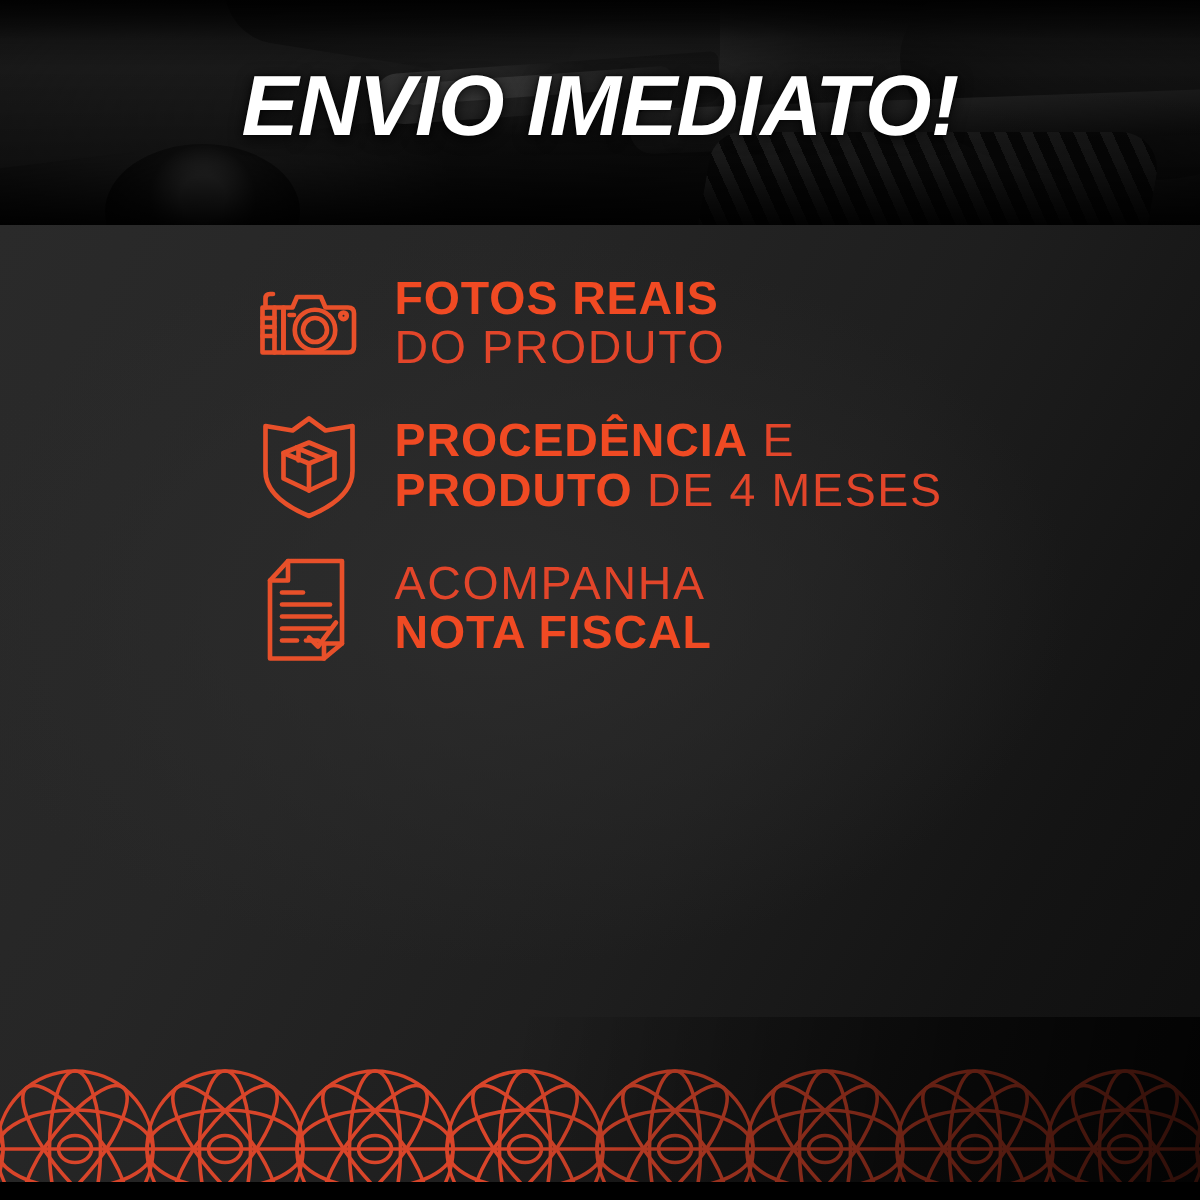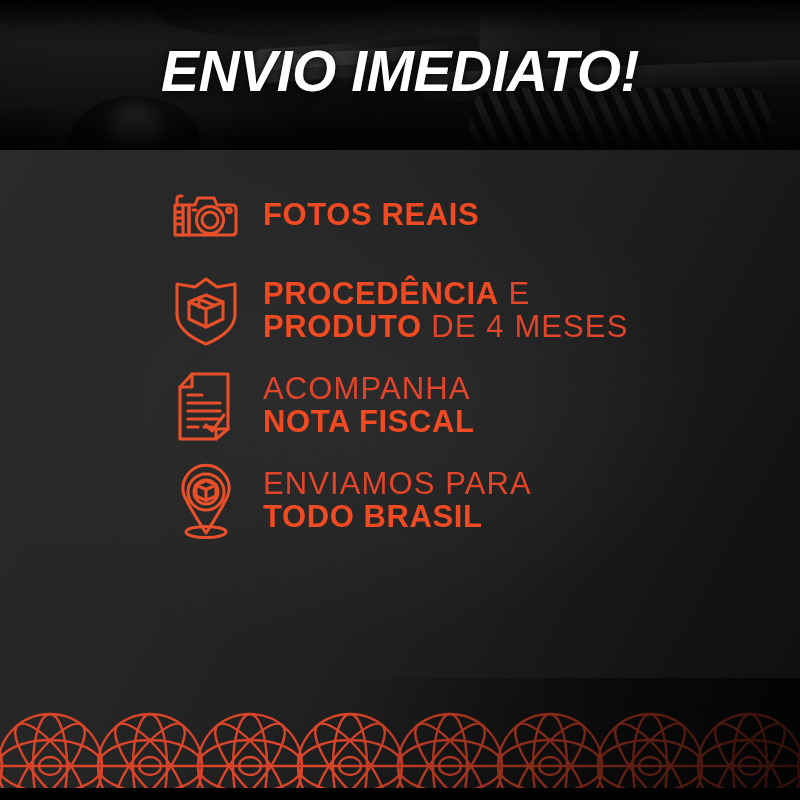--- a/index.html
+++ b/index.html
@@ -235,20 +235,21 @@
           <path d="M14 20 L20 20 L20 50 L14 50"></path>
           <path d="M20 50 L20 20 L26 20 L29 13 L45 13 L48 20 L63 20 Q67 20 67 24 L67 46 Q67 50 63 50 Z"></path>
           <circle cx="41" cy="35" r="13.5"></circle>
           <circle cx="41" cy="35" r="8"></circle>
           <circle cx="60" cy="25.5" r="2.2"></circle>
           <path d="M24 25 L27 25"></path>
         </svg>
       </div>
       <div class="feature-text">
         <span class="line"><span class="bold">FOTOS REAIS</span></span>
+        <span class="line"><span class="thin">DO PRODUTO</span></span>
       </div>
     </div>
 
     <div class="feature">
       <div class="feature-icon">
         <svg width="70" height="74" viewBox="0 0 70 74" fill="none" stroke="#E8502A" stroke-width="3.1" stroke-linecap="round" stroke-linejoin="round">
           <path d="M35 5 L46 13 L64 10 L64 40 Q64 58 35 70 Q6 58 6 40 L6 10 L24 13 Z"></path>
           <path d="M18 28 L35 21 L52 28 L35 35 Z"></path>
           <path d="M18 28 L18 45 L35 53 L35 35"></path>
           <path d="M52 28 L52 45 L35 53"></path>
@@ -276,37 +277,20 @@
           <path d="M30 58 L38 58"></path>
           <path d="M32 56 L38 62 L50 46"></path>
         </svg>
       </div>
       <div class="feature-text">
         <span class="line"><span class="thin">ACOMPANHA</span></span>
         <span class="line"><span class="bold">NOTA FISCAL</span></span>
       </div>
     </div>
 
-    <div class="feature">
-      <div class="feature-icon">
-        <svg width="68" height="80" viewBox="0 0 68 80" fill="none" stroke="#E8502A" stroke-width="3.1" stroke-linecap="round" stroke-linejoin="round">
-          <path d="M34 72 Q16 44 12 34 A23 23 0 1 1 56 34 Q52 44 34 72 Z"></path>
-          <circle cx="34" cy="31" r="18"></circle>
-          <circle cx="34" cy="31" r="12"></circle>
-          <path d="M24 24 L34 19.5 L44 24 L34 28.5 Z"></path>
-          <path d="M24 24 L24 35 L34 39.5 L34 28.5"></path>
-          <path d="M44 24 L44 35 L34 39.5"></path>
-          <ellipse cx="34" cy="71" rx="20" ry="5.5"></ellipse>
-        </svg>
-      </div>
-      <div class="feature-text">
-        <span class="line"><span class="thin">ENVIAMOS PARA</span></span>
-        <span class="line"><span class="bold">TODO BRASIL</span></span>
-      </div>
-    </div>
 
   </div>
 
   <div class="pattern">
     <svg width="800" height="110" viewBox="0 0 800 110" fill="none" stroke="#D9452A" stroke-width="2.4">
       <g id="pat">
 
       <ellipse cx="-50" cy="88" rx="52" ry="26"></ellipse>
           <ellipse cx="-50" cy="88" rx="52" ry="52"></ellipse>
           <ellipse cx="-50" cy="88" rx="17" ry="52" transform="rotate(-38 -50 88)"></ellipse>

